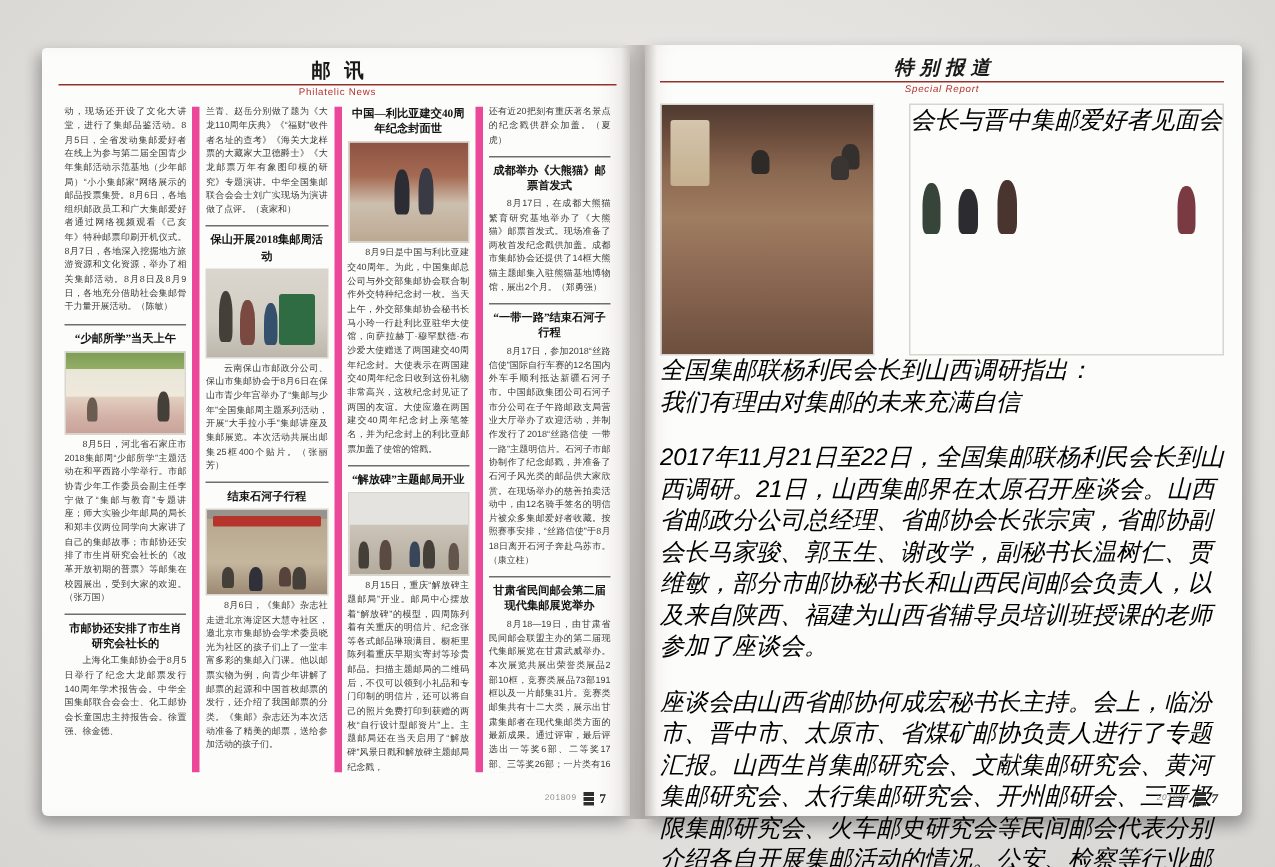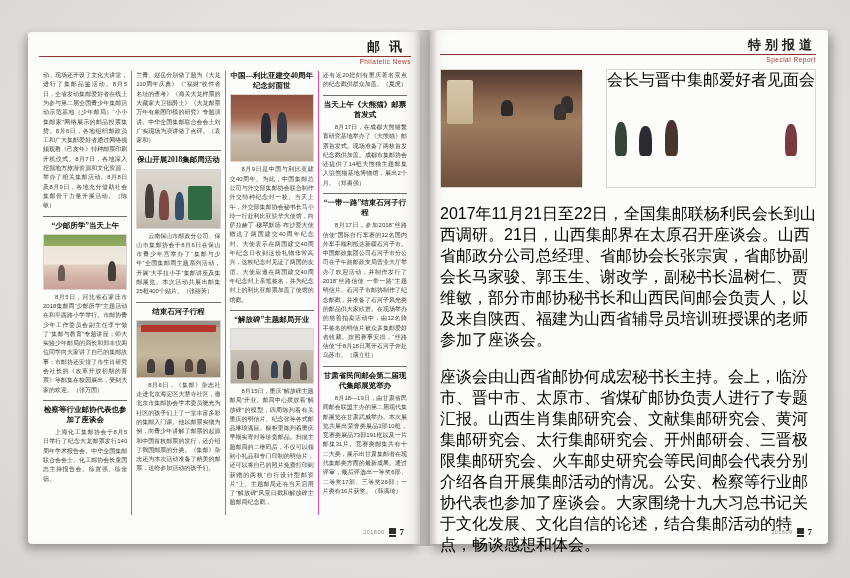--- a/index.html
+++ b/index.html
@@ -13,54 +13,55 @@
     left:28px;top:32px;width:392px;height:512px;padding:8px 9px 6px 11px;
     border-radius:3px 0 0 4px;
     box-shadow:-3px 4px 9px rgba(0,0,0,.22), 0 6px 12px rgba(0,0,0,.12),
       inset -16px 0 20px -14px rgba(60,30,25,.22);
   }
   .page-right{
     left:430px;top:30px;width:398px;height:514px;padding:8px 12px 6px 10px;
     border-radius:0 3px 4px 0;
     box-shadow:4px 5px 10px rgba(0,0,0,.25), 0 6px 12px rgba(0,0,0,.12),
       inset 14px 0 18px -13px rgba(60,30,25,.18);
+    font-style:italic;
   }
   .gutter{position:absolute;left:414px;top:30px;width:24px;height:516px;z-index:6;pointer-events:none;
     background:linear-gradient(90deg, rgba(0,0,0,0) 0%, rgba(40,20,15,.18) 40%, rgba(40,20,15,.22) 60%, rgba(0,0,0,0) 100%);}
   
-  .ph{text-align:right}
+  .ph{text-align:center}
   .ph-title{font-family:"Liberation Serif",serif;font-weight:bold;font-size:13px;color:#1a1a1a;
     letter-spacing:9px;text-indent:9px;line-height:1.1}
   .ph-rule{border:none;border-top:1.5px solid #93312c;margin:2px 0 1px}
   .ph-sub{color:#b2332e;font-size:6.5px;letter-spacing:.5px;line-height:1.2}
   
   .cols{display:flex;margin-top:5px;height:444px;overflow:hidden}
   .col{flex:1;padding:0 4px;overflow:hidden;font-size:6px;line-height:1.55;color:#3a3a3a;text-align:justify}
-  .col+.col{border-left:1px solid #ec4899}
+  .col+.col{border-left:5px solid #ec4899}
   .col p{margin:0;text-indent:2em}
   .art-title{font-family:"Liberation Serif",serif;font-weight:bold;font-size:7.5px;line-height:1.35;
     color:#141414;text-align:center;margin:3px 0 3px;text-indent:0}
   .art-div{border:none;border-top:1px solid #6e6e6e;margin:5px 0 4px}
   .photo{position:relative;overflow:hidden;margin:2px 0 3px;border:1px solid #d8d5cf}
   .fig{position:absolute;background:#453f3a;border-radius:45% 45% 20% 20%}
   
   .photo-school{height:54px;background:linear-gradient(180deg,#7d9c55 0%,#95ae66 20%,#e9e6d8 21%,#efe9dc 54%,#e2cfbf 55%,#d3b1a6 80%,#c8a29a 100%)}
   .photo-mailbox{height:58px;background:linear-gradient(180deg,#dad6cd 0%,#d2cec4 60%,#bdb7ab 100%)}
   .photo-mailbox .green-box{position:absolute;right:8px;top:16px;width:24px;height:34px;background:#2f6b43;border-radius:2px}
   .photo-classroom{height:56px;background:linear-gradient(180deg,#98938c 0%,#98938c 10%,#b7a78f 11%,#c5b69e 62%,#9c8a74 100%)}
   .photo-classroom .banner{position:absolute;left:4px;right:4px;top:4px;height:7px;background:#b5342c;border-radius:1px}
   .photo-libya{height:66px;background:linear-gradient(180deg,#8e5243 0%,#a56a52 34%,#cdbfae 62%,#bba993 100%)}
   .photo-street{height:54px;background:linear-gradient(180deg,#e4e3e0 0%,#e4e3e0 38%,#cbc4b8 39%,#b3aa9c 100%)}
   
   .pf{position:absolute;bottom:7px;right:16px;display:flex;align-items:center;gap:4px}
   .pf-issue{font-size:5.5px;color:#8a8a8a;letter-spacing:.5px}
   .pf-logo{width:7px;height:9px;background:linear-gradient(180deg,#2e2e2e 0 30%,#fcfcfa 30% 38%,#2e2e2e 38% 66%,#fcfcfa 66% 74%,#2e2e2e 74% 100%)}
   .pf-page{font-family:"Liberation Serif",serif;font-weight:bold;font-size:9px;color:#222}
   
-  .rp-photos{display:flex;gap:23px;margin-top:5px;height:119px}
+  .rp-photos{display:flex;gap:23px;margin-top:5px;height:168px}
   .rp-photo{position:relative;overflow:hidden;border:1px solid #d8d5cf;box-sizing:border-box}
   .photo-conf{flex:2.05;background:linear-gradient(180deg,#4e3a30 0%,#6b4c3c 12%,#8a6750 26%,#9f7d60 45%,#8a6752 70%,#6d4f3e 100%)}
   .photo-conf .window{position:absolute;left:6px;top:10px;width:26px;height:44px;background:linear-gradient(180deg,#e9dcc2,#cdbb99);opacity:.85;border-radius:2px}
   .photo-conf .table{position:absolute;left:34px;right:20px;top:62px;height:46px;background:linear-gradient(180deg,#d8c7ad,#bda astronomical;background:#cdbaa0;border-radius:48%/40%}
   .photo-conf .paper{position:absolute;width:10px;height:4px;background:#f2efe6;border-radius:1px}
   .photo-conf .chair{position:absolute;width:12px;height:9px;background:#8e2f2a;border-radius:3px}
   .photo-meet{flex:1;background:linear-gradient(180deg,#7a6a5c 0%,#655850 70%,#4f453e 100%)}
   .photo-meet .banner{position:absolute;left:0;right:0;top:0;height:46px;background:#bf2f26;display:flex;align-items:center;justify-content:center;padding:2px 3px;box-sizing:border-box}
   .photo-meet .banner span{color:#ffd24a;font-weight:bold;font-size:8px;line-height:1.25;text-align:center;font-family:"Liberation Serif",serif}
   .photo-meet .tbl{position:absolute;left:0;right:0;bottom:0;height:22px;background:#7d4a3d}
@@ -87,21 +88,21 @@
     <div class="col">
       <p style="text-indent:0">动，现场还开设了文化大讲堂，进行了集邮品鉴活动。8月5日，全省发动集邮爱好者在线上为参与第二届全国青少年集邮活动示范基地（少年邮局）“小小集邮家”网络展示的邮品投票集赞。8月6日，各地组织邮政员工和广大集邮爱好者通过网络视频观看《己亥年》特种邮票印刷开机仪式。8月7日，各地深入挖掘地方旅游资源和文化资源，举办了相关集邮活动。8月8日及8月9日，各地充分借助社会集邮骨干力量开展活动。（陈敏）</p>
       <hr class="art-div">
       <div class="art-title">“少邮所学”当天上午</div>
       <div class="photo photo-school">
         <span class="fig" style="right:10px;top:26px;width:8px;height:20px"></span>
         <span class="fig" style="left:14px;top:30px;width:7px;height:16px;background:#6b5c52"></span>
       </div>
       <p>8月5日，河北省石家庄市2018集邮周“少邮所学”主题活动在和平西路小学举行。市邮协青少年工作委员会副主任李宁做了“集邮与教育”专题讲座；师大实验少年邮局的局长和郑丰仪两位同学向大家讲了自己的集邮故事；市邮协还安排了市生肖研究会社长的《改革开放初期的普票》等邮集在校园展出，受到大家的欢迎。（张万国）</p>
       <hr class="art-div">
-      <div class="art-title">检察等行业邮协代表也参加了座谈会</div>
+      <div class="art-title">市邮协还安排了市生肖研究会社长的</div>
       <p>上海化工集邮协会于8月5日举行了纪念大龙邮票发行140周年学术报告会。中华全国集邮联合会会士、化工邮协会长童国忠主持报告会。徐置强、徐金德、</p>
     </div>
 
     <div class="col">
       <p style="text-indent:0">兰青、赵岳分别做了题为《大龙110周年庆典》《“福财”收件者名址的查考》《海关大龙样票的大藏家大卫德爵士》《大龙邮票万年有象图印模的研究》专题演讲。中华全国集邮联合会会士刘广实现场为演讲做了点评。（袁家和）</p>
       <hr class="art-div">
       <div class="art-title">保山开展2018集邮周活动</div>
       <div class="photo photo-mailbox">
         <span class="green-box"></span>
         <span class="fig" style="left:8px;top:14px;width:9px;height:34px"></span>
@@ -138,21 +139,21 @@
         <span class="fig" style="left:40px;bottom:5px;width:7px;height:17px;background:#39465a"></span>
         <span class="fig" style="right:22px;bottom:4px;width:8px;height:19px"></span>
         <span class="fig" style="right:6px;bottom:3px;width:7px;height:18px;background:#63554c"></span>
       </div>
       <p>8月15日，重庆“解放碑主题邮局”开业。邮局中心摆放着“解放碑”的模型，四周陈列着有关重庆的明信片、纪念张等各式邮品琳琅满目。橱柜里陈列着重庆早期实寄封等珍贵邮品。扫描主题邮局的二维码后，不仅可以领到小礼品和专门印制的明信片，还可以将自己的照片免费打印到获赠的两枚“自行设计型邮资片”上。主题邮局还在当天启用了“解放碑”风景日戳和解放碑主题邮局纪念戳，</p>
     </div>
 
     <div class="col">
       <p style="text-indent:0">还有近20把刻有重庆著名景点的纪念戳供群众加盖。（夏虎）</p>
       <hr class="art-div">
-      <div class="art-title">当天上午《大熊猫》邮票首发式</div>
+      <div class="art-title">成都举办《大熊猫》邮票首发式</div>
       <p>8月17日，在成都大熊猫繁育研究基地举办了《大熊猫》邮票首发式。现场准备了两枚首发纪念戳供加盖。成都市集邮协会还提供了14框大熊猫主题邮集入驻熊猫基地博物馆，展出2个月。（郑勇强）</p>
       <hr class="art-div">
       <div class="art-title">“一带一路”结束石河子行程</div>
       <p>8月17日，参加2018“丝路信使”国际自行车赛的12名国内外车手顺利抵达新疆石河子市。中国邮政集团公司石河子市分公司在子午路邮政支局营业大厅举办了欢迎活动，并制作发行了2018“丝路信使 一带一路”主题明信片。石河子市邮协制作了纪念邮戳，并准备了石河子风光类的邮品供大家欣赏。在现场举办的慈善拍卖活动中，由12名骑手签名的明信片被众多集邮爱好者收藏。按照赛事安排，“丝路信使”于8月18日离开石河子奔赴乌苏市。（康立柱）</p>
       <hr class="art-div">
       <div class="art-title">甘肃省民间邮会第二届现代集邮展览举办</div>
       <p>8月18—19日，由甘肃省民间邮会联盟主办的第二届现代集邮展览在甘肃武威举办。本次展览共展出荣誉类展品2部10框，竞赛类展品73部191框以及一片邮集31片。竞赛类邮集共有十二大类，展示出甘肃集邮者在现代集邮类方面的最新成果。通过评审，最后评选出一等奖6部、二等奖17部、三等奖26部；一片类有16片获奖。（韩满琦）</p>
     </div>
 
   </div>
@@ -194,20 +195,22 @@
       <span class="fig" style="left:32px;top:56px;width:13px;height:30px;background:#2c2c30"></span>
       <span class="fig" style="left:58px;top:50px;width:13px;height:36px;background:#4a3430"></span>
       <span class="fig" style="right:18px;top:54px;width:12px;height:32px;background:#7a3a42"></span>
       <span class="tbl"></span>
       <span class="dot" style="left:12px;bottom:8px;width:7px;height:7px"></span>
       <span class="dot" style="left:52px;bottom:10px;width:6px;height:6px"></span>
       <span class="dot" style="right:22px;bottom:7px;width:7px;height:7px"></span>
     </div>
   </div>
 
+  <div class="kicker">全国集邮联杨利民会长到山西调研指出：</div>
+  <div class="headline">我们有理由对集邮的未来充满自信</div>
 
   <div class="rp-body">
     <div class="rp-col">
       <p>2017年11月21日至22日，全国集邮联杨利民会长到山西调研。21日，山西集邮界在太原召开座谈会。山西省邮政分公司总经理、省邮协会长张宗寅，省邮协副会长马家骏、郭玉生、谢改学，副秘书长温树仁、贾维敏，部分市邮协秘书长和山西民间邮会负责人，以及来自陕西、福建为山西省辅导员培训班授课的老师参加了座谈会。</p>
       <p>座谈会由山西省邮协何成宏秘书长主持。会上，临汾市、晋中市、太原市、省煤矿邮协负责人进行了专题汇报。山西生肖集邮研究会、文献集邮研究会、黄河集邮研究会、太行集邮研究会、开州邮研会、三晋极限集邮研究会、火车邮史研究会等民间邮会代表分别介绍各自开展集邮活动的情况。公安、检察等行业邮协代表也参加了座谈会。大家围绕十九大习总书记关于文化发展、文化自信的论述，结合集邮活动的特点，畅谈感想和体会。</p>
 
     </div>
 
   </div>
 

